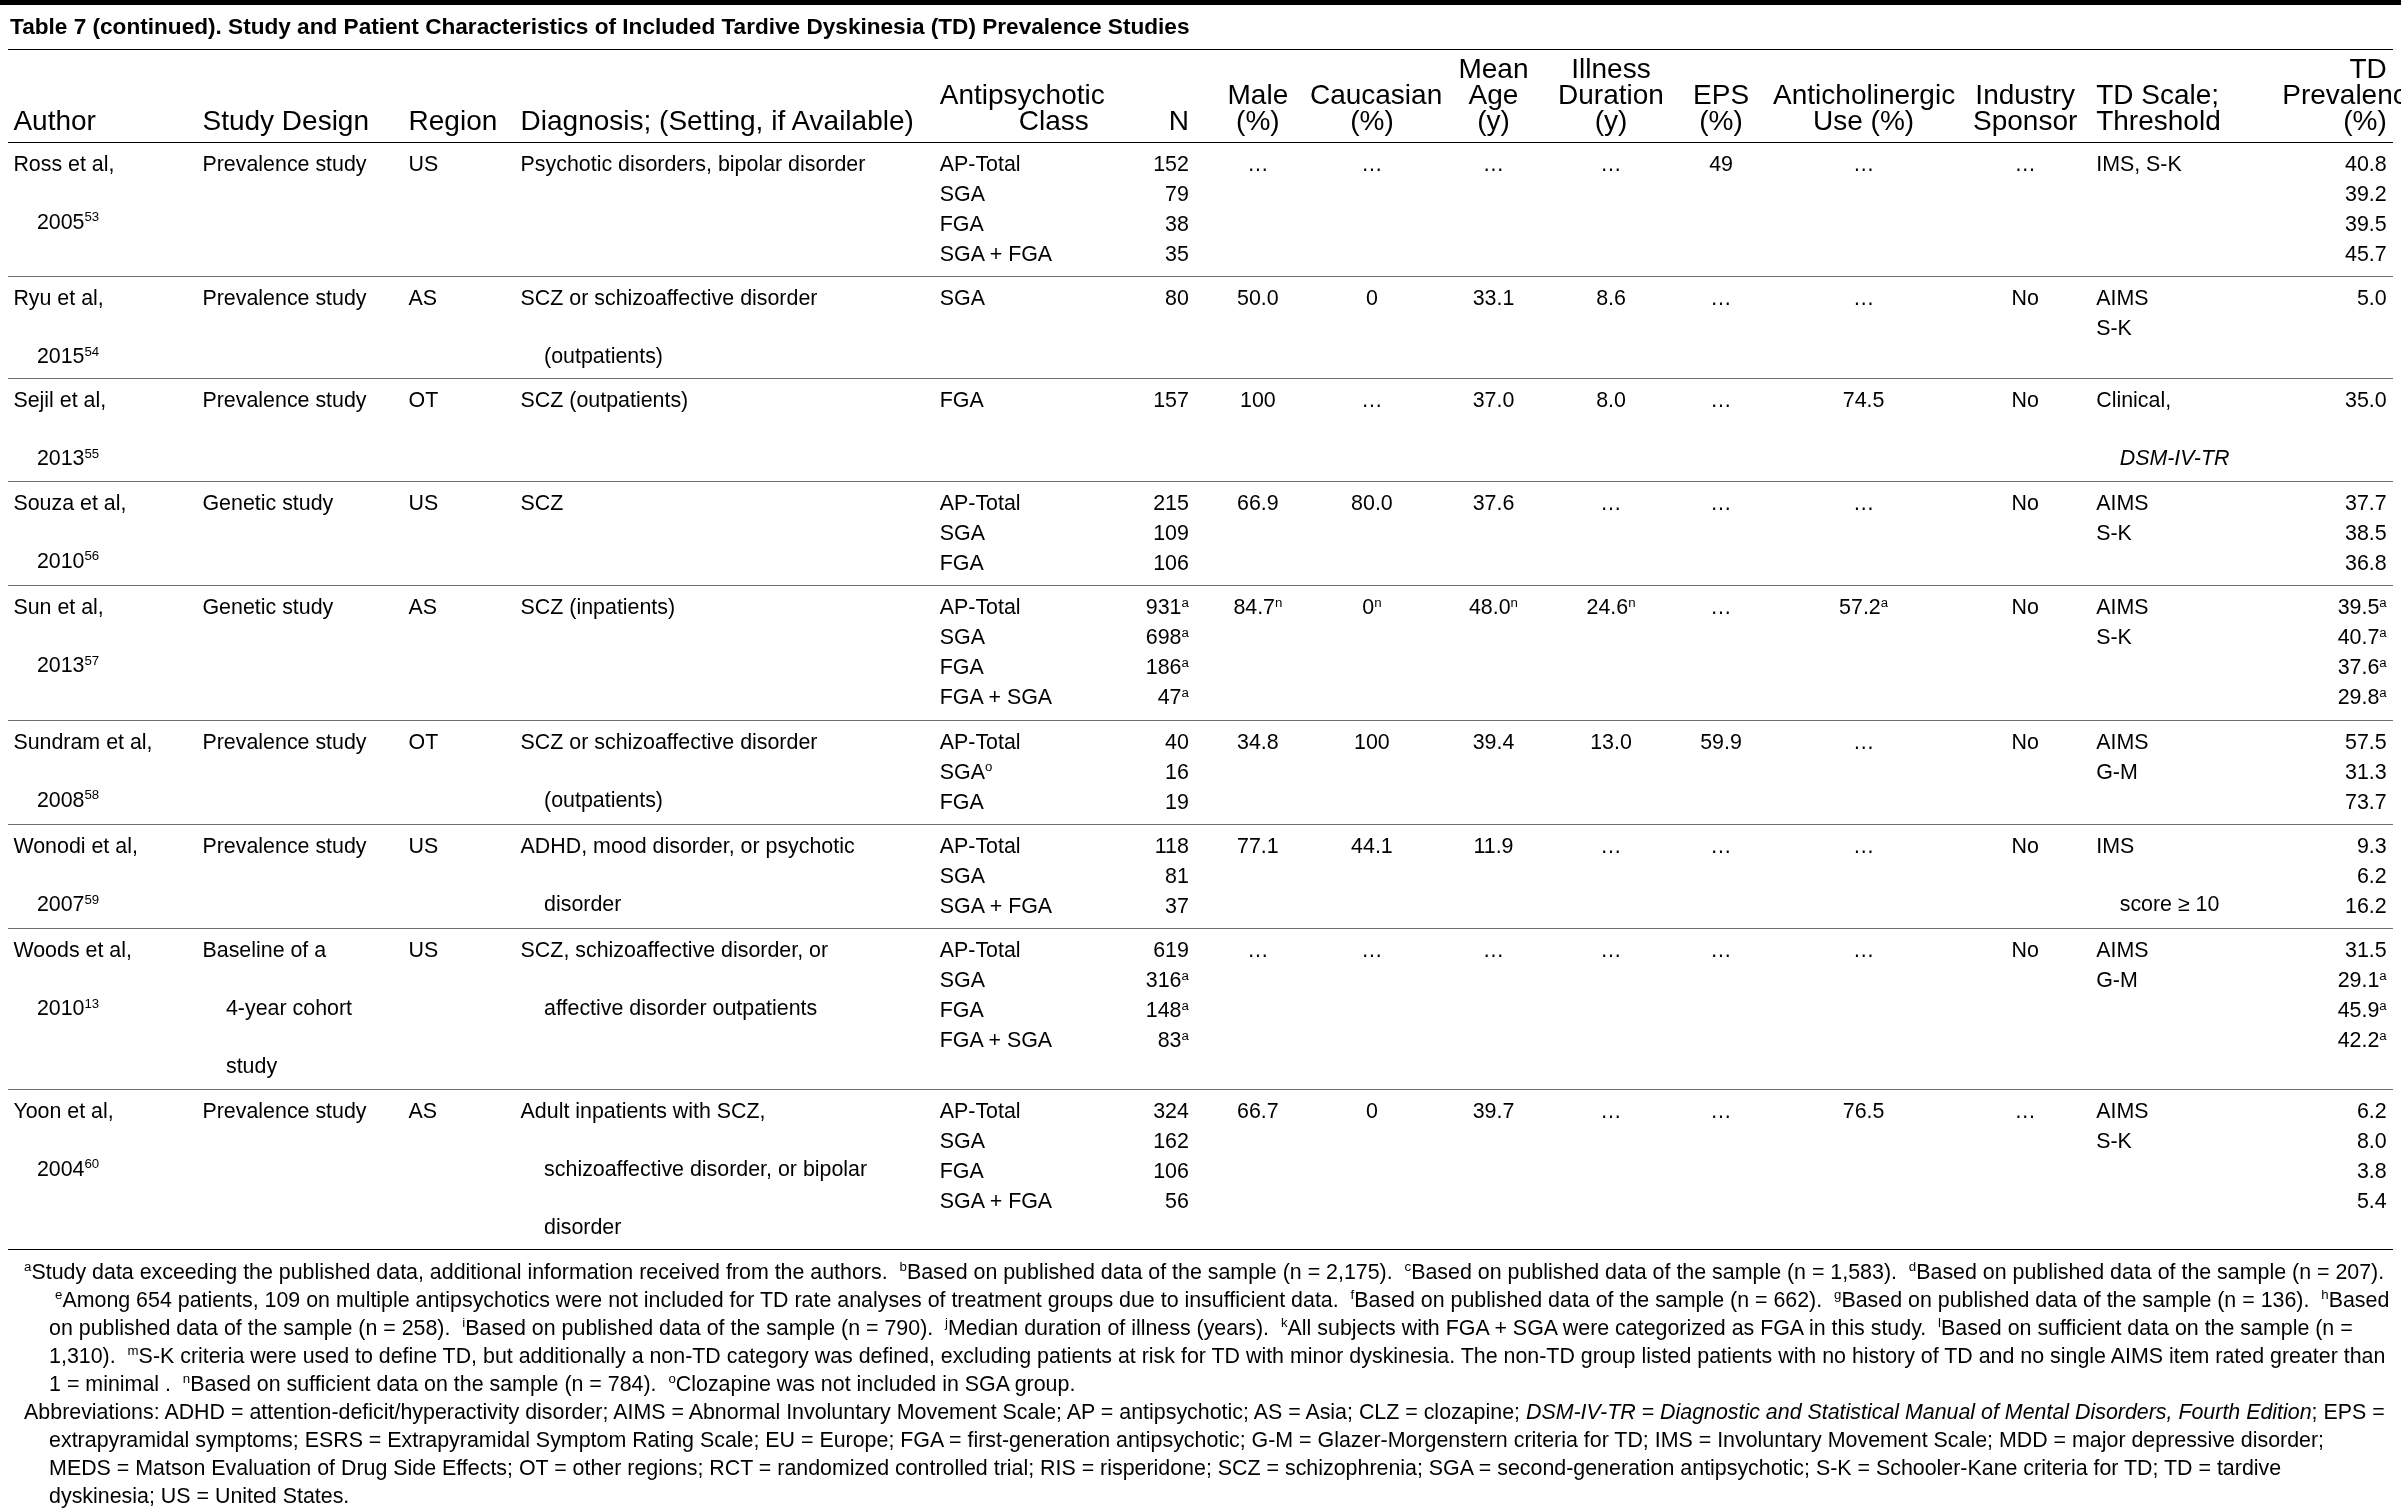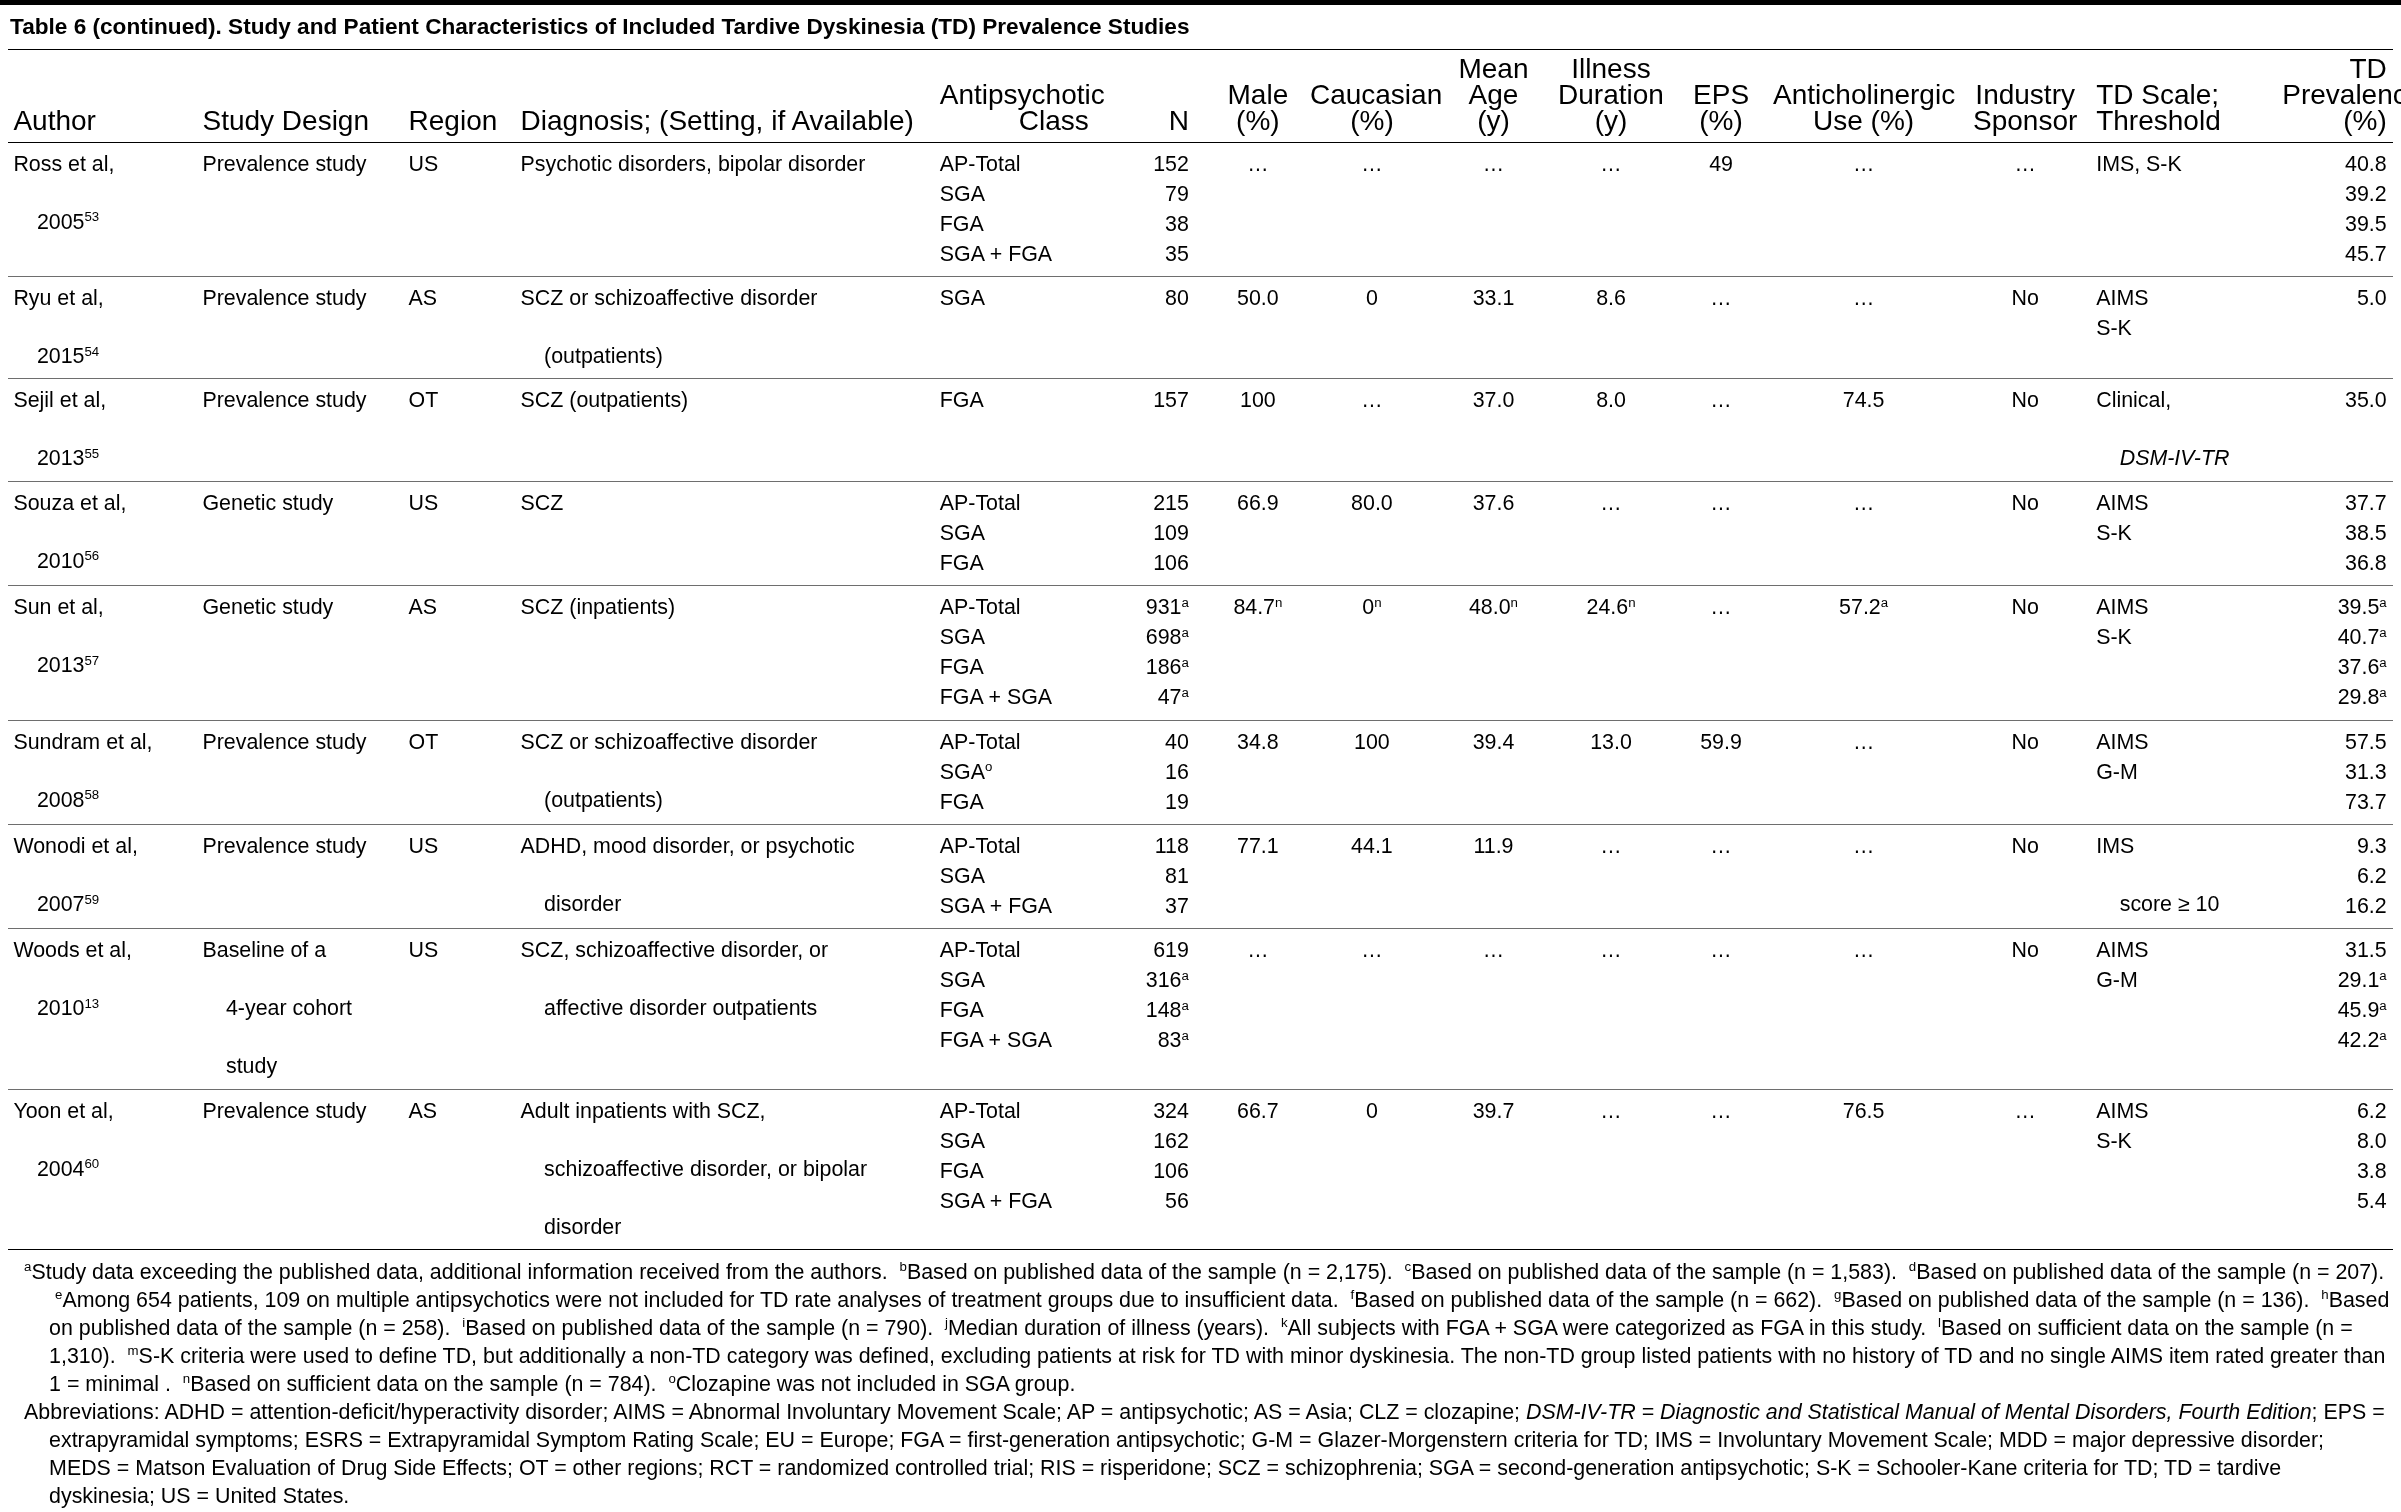--- a/index.html
+++ b/index.html
@@ -82,21 +82,21 @@
   .symbol {
     margin: 0;
     padding: 0 0 5px 0;
     border-bottom: 2.5px solid #000;
   }
 </style>
 </head>
 <body>
 
 <div class="page">
-  <div class="title">Table 6 (continued). Study and Patient Characteristics of Included Tardive Dyskinesia (TD) Prevalence Studies</div>
+  <div class="title">Table 7 (continued). Study and Patient Characteristics of Included Tardive Dyskinesia (TD) Prevalence Studies</div>
 
   <table class="study">
     <colgroup>
       <col style="width:189px">
         <col style="width:206px">
         <col style="width:112px">
       <col style="width:419px">
         <col style="width:159px">
         <col style="width:117px">
       <col style="width:94px">

